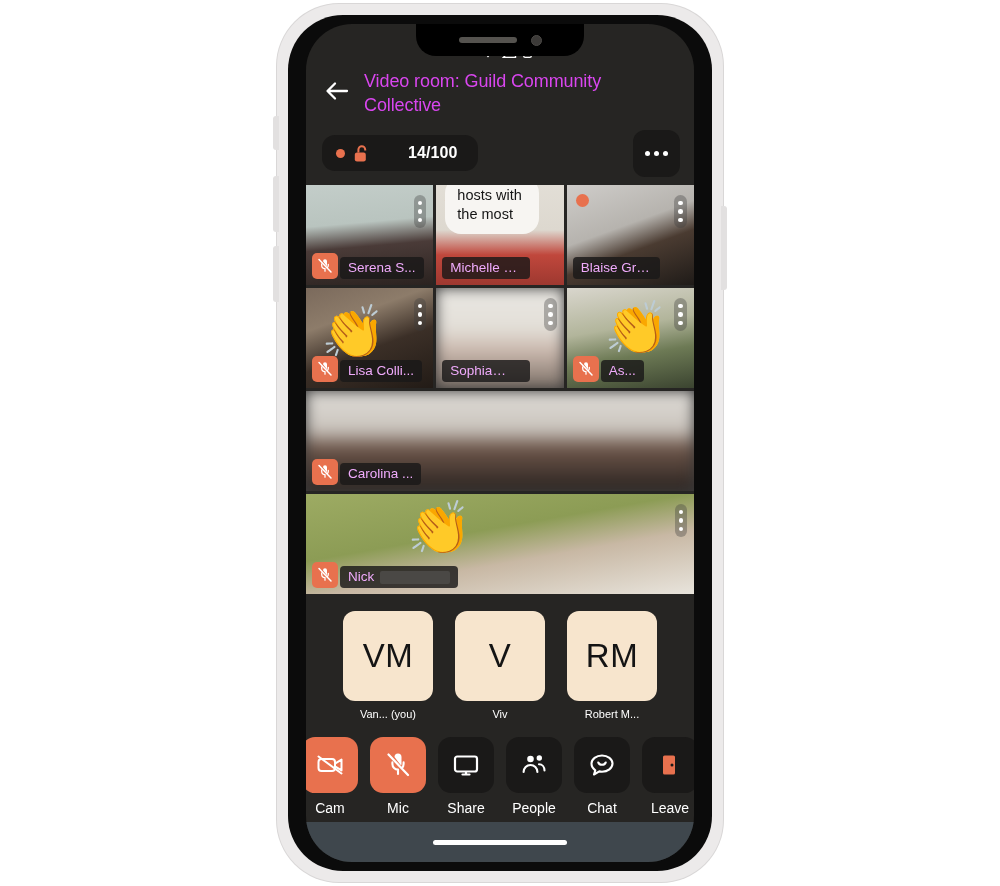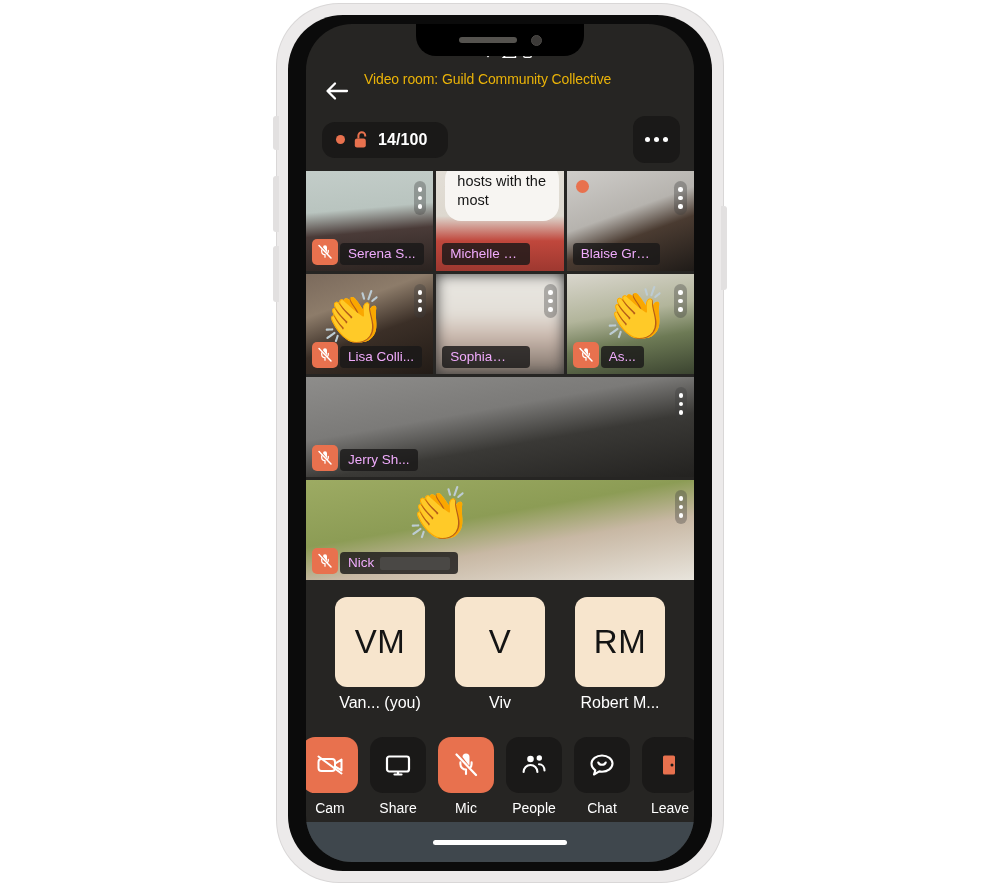--- a/index.html
+++ b/index.html
@@ -78,42 +78,42 @@
   #status-icons { display:flex; align-items:center; gap:6px; }
   .tiny-dot { width:3px;height:3px;background:#fff;border-radius:50%;display:inline-block;margin-right:3px;}
 
   
   #header {
     display: flex; align-items: flex-start; gap: 14px;
     padding: 12px 16px 8px 18px;
   }
   #back-arrow { width: 26px; height: 26px; flex:0 0 26px; margin-top:8px; }
   #room-title {
-    color: #eab308;
-    font-size: 14px;
+    color: #d946ef;
+    font-size: 18px;
     line-height: 1.33;
     font-weight: 500;
     letter-spacing: -0.1px;
     padding-right: 6px;
   }
 
   
   #info-row {
     display:flex; align-items:center; justify-content:space-between;
     padding: 4px 14px 8px 16px;
   }
   #capacity-pill {
     display:flex; align-items:center; gap:9px;
     background:#1a1918;
     border-radius: 13px;
     padding: 9px 20px 9px 14px;
   }
   #rec-dot { width:9px;height:9px;border-radius:50%;background:#e8714e; }
   #lock-icon { width:15px; height:17px; }
-  #capacity-text { color:#fff; font-size:16px; font-weight:bold; letter-spacing:0.1px; }
+  #capacity-text { color:#fff; font-size:16px; font-weight:bold; letter-spacing:0.1px;margin-left:30px; }
   #more-btn {
     background:#1a1918; border-radius:12px;
     width:47px;height:47px;
     display:flex;align-items:center;justify-content:center;gap:4px;
   }
   #more-btn i { width:5px;height:5px;border-radius:50%;background:#fff;display:block; }
 
   
   #grid { display:flex; flex-direction:column; gap:3px; padding: 0 0 0 0; }
   .grid-row { display:flex; gap:3px; height:100px; }
@@ -168,56 +168,56 @@
     position:absolute;
     font-size:52px;
     line-height:1;
     user-select:none;
   }
 
   
   #speech-bubble {
     position:absolute;
     left:9px; top:-8px;
-    width: 114px;
+    width: 94px;
     background:#f7f5f2;
     border-radius: 16px;
     padding: 9px 11px 10px 12px;
     color:#141414;
     font-size:14.5px;
     line-height:1.33;
     z-index: 12;
   }
 
   
   .redact {
     display:inline-block;
     background:#4a4845;
     border-radius:2px;
     height: 13px;
     vertical-align: middle;
   }
 
   
   #avatar-row {
-    display:flex; justify-content:center; gap:28px;
+    display:flex; justify-content:center; gap:20px;
     padding: 17px 0 8px 0;
   }
   .avatar-cell { display:flex;flex-direction:column;align-items:center;gap:7px;width:92px; }
   .avatar-box {
     width:90px;height:90px;
     background:#f7e5cd;
     border-radius:12px;
     display:flex;align-items:center;justify-content:center;
     color:#141414;
     font-size:33px;
     font-weight:500;
     letter-spacing:0.5px;
   }
-  .avatar-name { color:#fff;font-size:16px;white-space:nowrap; }
+  .avatar-name { color:#fff;font-size:11px;white-space:nowrap; }
 
   
   #toolbar {
     position:absolute; left:0; right:0; bottom:46px;
     display:flex; justify-content:center; gap:12px;
     padding: 8px 12px 0 12px;
   }
   .tool { display:flex;flex-direction:column;align-items:center;gap:7px;width:56px; }
   .tool-btn {
     width:56px;height:56px;border-radius:13px;
@@ -368,34 +368,29 @@
     <path d="M6 3.2a2 2 0 0 1 4 0v4.1a2 2 0 0 1-.2.9L6 3.2Z" fill="#fff"></path>
     <path d="M8 10.6a3.3 3.3 0 0 1-3.3-3.3V6M11.3 6.4v.9a3.3 3.3 0 0 1-1 2.4M8 10.6v2.6" fill="none" stroke="#fff" stroke-width="1.3" stroke-linecap="round"></path>
     <path d="M2 1.6 L14 14" stroke="#fff" stroke-width="1.5" stroke-linecap="round"></path>
   </svg>
           </div>
           <div class="name-chip">As...</div>
         </div>
       </div>
       <div class="grid-row">
         <div class="tile">
-          <div class="tile-bg" style="background: linear-gradient(170deg, rgb(142, 141, 139) 0%, rgb(123, 122, 120) 38%, rgb(58, 57, 54) 62%, rgb(35, 34, 32) 100%);"></div>
-          <div class="tile-menu">
-    <i></i>
-    <i></i>
-    <i></i>
-  </div>
+          <div class="tile-bg blurred" style="background: linear-gradient(rgb(222, 219, 214) 0%, rgb(203, 197, 190) 38%, rgb(107, 84, 72) 58%, rgb(42, 35, 32) 100%);"></div>
           <div class="mute-badge">
             <svg width="16" height="16" viewBox="0 0 16 16">
     <path d="M6 3.2a2 2 0 0 1 4 0v4.1a2 2 0 0 1-.2.9L6 3.2Z" fill="#fff"></path>
     <path d="M8 10.6a3.3 3.3 0 0 1-3.3-3.3V6M11.3 6.4v.9a3.3 3.3 0 0 1-1 2.4M8 10.6v2.6" fill="none" stroke="#fff" stroke-width="1.3" stroke-linecap="round"></path>
     <path d="M2 1.6 L14 14" stroke="#fff" stroke-width="1.5" stroke-linecap="round"></path>
   </svg>
           </div>
-          <div class="name-chip">Jerry Sh...</div>
+          <div class="name-chip">Carolina ...</div>
         </div>
       </div>
       <div class="grid-row">
         <div class="tile">
           <div class="tile-bg" style="background: linear-gradient(170deg, rgb(157, 171, 99) 0%, rgb(140, 156, 85) 40%, rgb(200, 184, 164) 62%, rgb(232, 228, 220) 100%);"></div>
           <div class="tile-menu">
     <i></i>
     <i></i>
     <i></i>
   </div>
@@ -432,38 +427,38 @@
         <div class="tool-btn active">
           <svg width="28" height="28" viewBox="0 0 28 28">
             <rect x="2.5" y="8" width="16.5" height="12" rx="3" fill="none" stroke="#fff" stroke-width="2"></rect>
             <path d="M19 12.6 L25.5 8.6 v10.8 L19 15.4 Z" fill="none" stroke="#fff" stroke-width="2" stroke-linejoin="round"></path>
             <path d="M2.5 5.5 L25.5 22.5" stroke="#fff" stroke-width="2" stroke-linecap="round"></path>
           </svg>
         </div>
         <div class="tool-label">Cam</div>
       </div>
       <div class="tool">
+        <div class="tool-btn active">
+          <svg width="28" height="28" viewBox="0 0 28 28">
+            <path d="M10.5 6a3.5 3.5 0 0 1 7 0v7a3.5 3.5 0 0 1-.4 1.6L10.5 6Z" fill="#fff"></path>
+            <path d="M14 18.6A5.6 5.6 0 0 1 8.4 13v-1.6M19.6 11.4V13a5.6 5.6 0 0 1-1.7 4M14 18.6V23" fill="none" stroke="#fff" stroke-width="2.1" stroke-linecap="round"></path>
+            <path d="M4.5 3.5 L24 24" stroke="#fff" stroke-width="2.2" stroke-linecap="round"></path>
+          </svg>
+        </div>
+        <div class="tool-label">Mic</div>
+      </div>
+      <div class="tool">
         <div class="tool-btn">
           <svg width="28" height="28" viewBox="0 0 28 28">
             <rect x="3" y="5.5" width="22" height="15" rx="2.3" fill="none" stroke="#fff" stroke-width="2.2"></rect>
             <path d="M10.5 23.5 h7" stroke="#fff" stroke-width="2.2" stroke-linecap="round"></path>
             <path d="M14 20.5 v3" stroke="#fff" stroke-width="2.2"></path>
           </svg>
         </div>
         <div class="tool-label">Share</div>
-      </div>
-      <div class="tool">
-        <div class="tool-btn active">
-          <svg width="28" height="28" viewBox="0 0 28 28">
-            <path d="M10.5 6a3.5 3.5 0 0 1 7 0v7a3.5 3.5 0 0 1-.4 1.6L10.5 6Z" fill="#fff"></path>
-            <path d="M14 18.6A5.6 5.6 0 0 1 8.4 13v-1.6M19.6 11.4V13a5.6 5.6 0 0 1-1.7 4M14 18.6V23" fill="none" stroke="#fff" stroke-width="2.1" stroke-linecap="round"></path>
-            <path d="M4.5 3.5 L24 24" stroke="#fff" stroke-width="2.2" stroke-linecap="round"></path>
-          </svg>
-        </div>
-        <div class="tool-label">Mic</div>
       </div>
       <div class="tool">
         <div class="tool-btn">
           <svg width="28" height="28" viewBox="0 0 28 28">
             <circle cx="10.5" cy="8" r="3.3" fill="#fff"></circle>
             <circle cx="19.3" cy="7" r="2.7" fill="#fff"></circle>
             <path d="M3.6 21c0-4 3.1-7 6.9-7s6.9 3 6.9 7" fill="none" stroke="#fff" stroke-width="2.1" stroke-linecap="round"></path>
             <path d="M19 13.3c3.3 0 5.5 2.8 5.5 6.2" fill="none" stroke="#fff" stroke-width="2.1" stroke-linecap="round"></path>
           </svg>
         </div>

